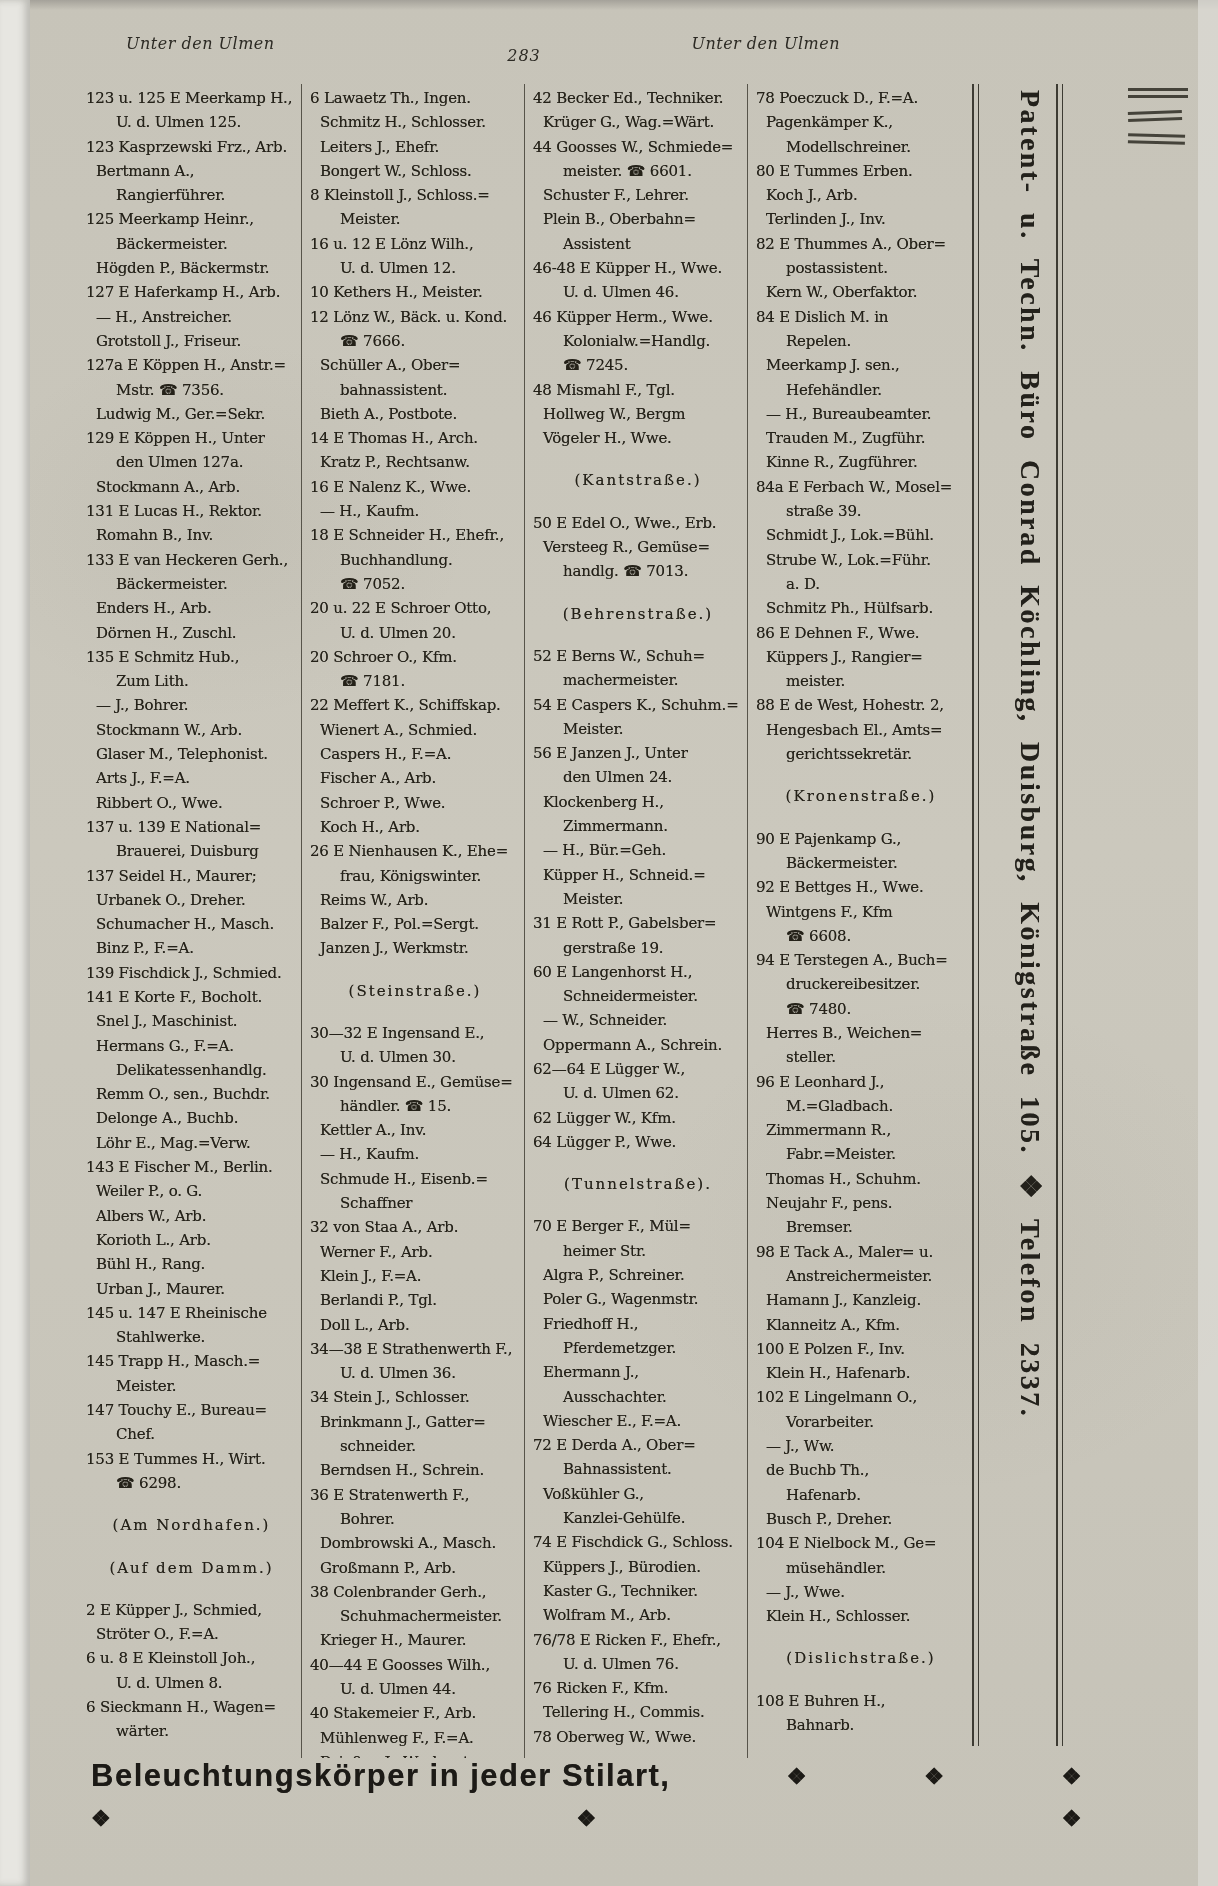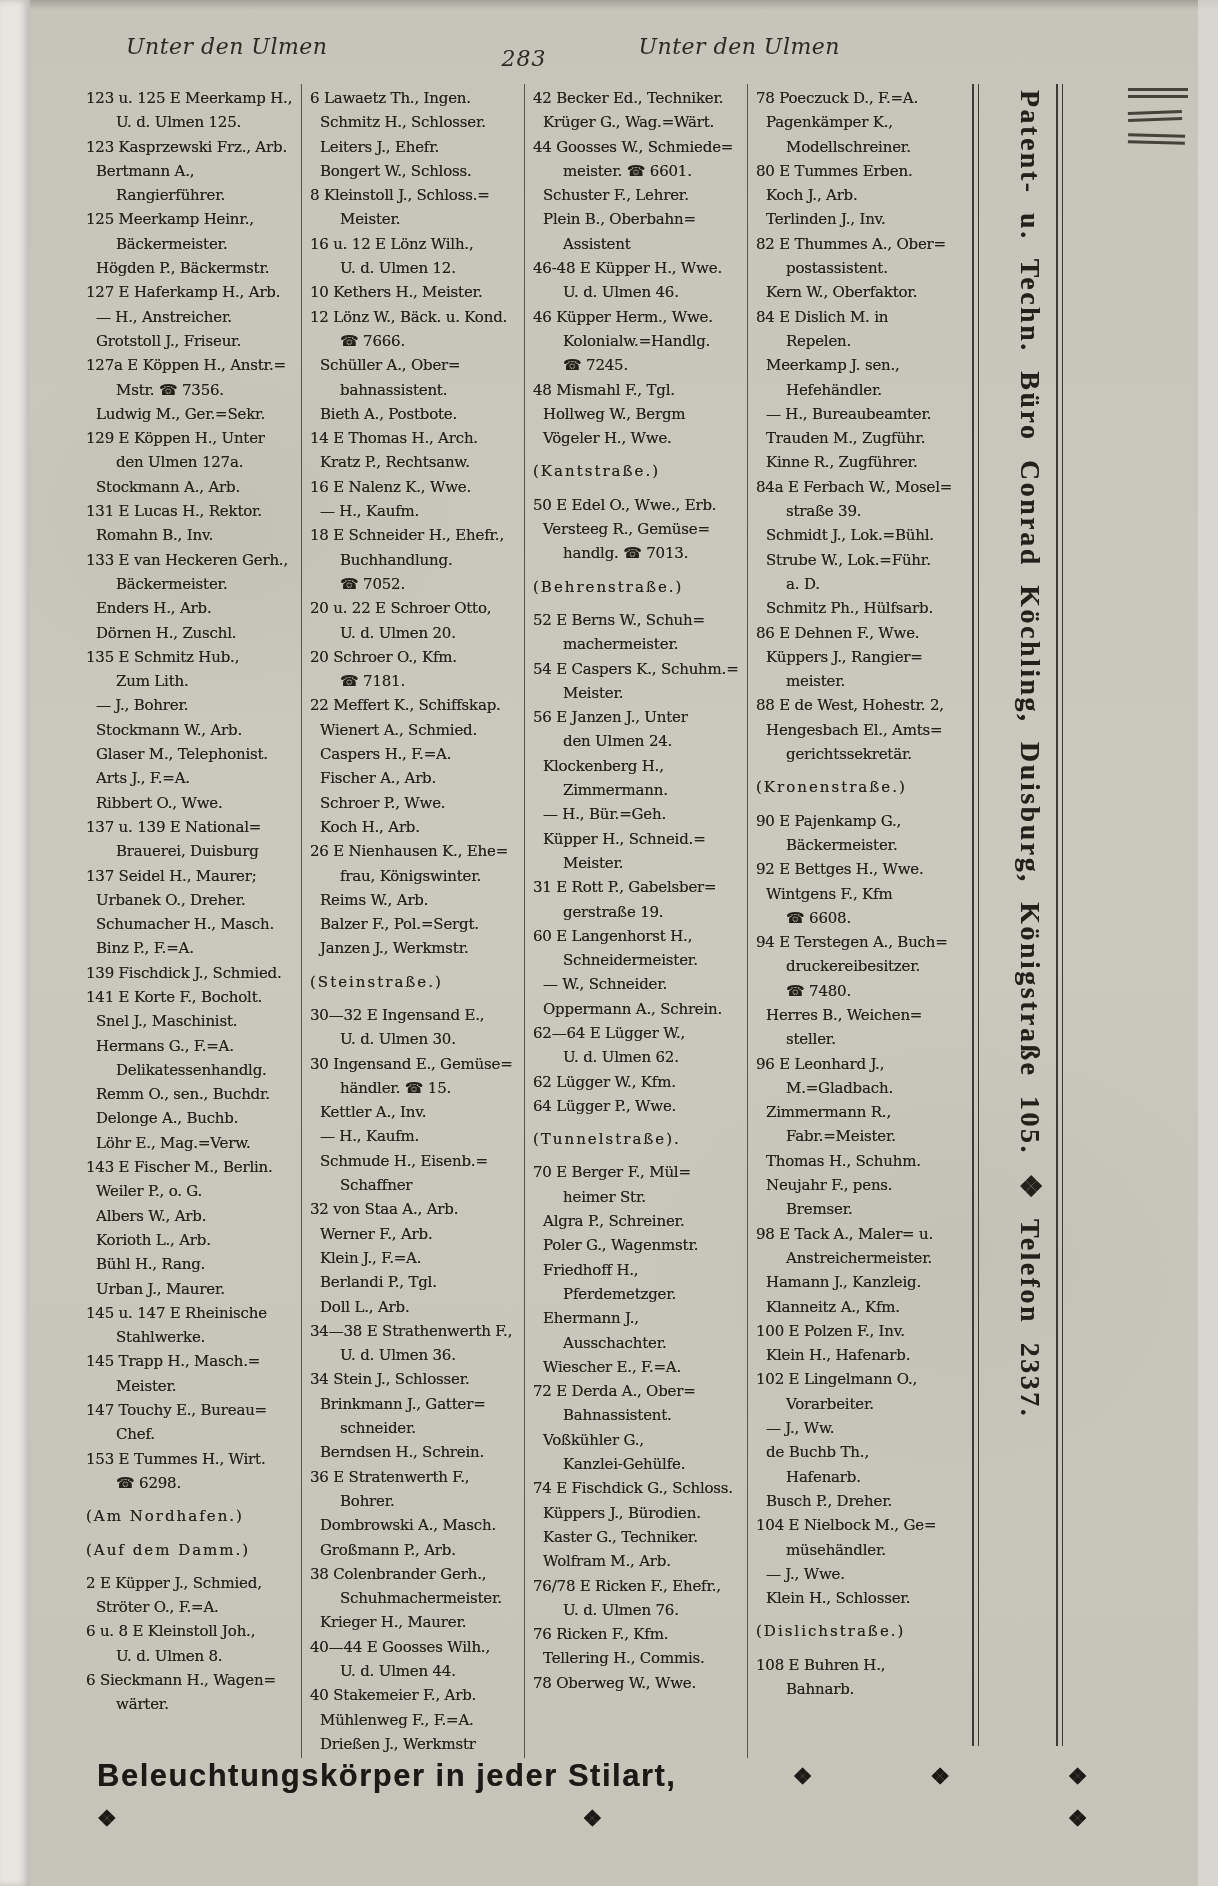--- a/index.html
+++ b/index.html
@@ -19,35 +19,35 @@
   }
   .edge-left{position:absolute;left:0;top:0;width:30px;height:100%;
     background:#e7e6e1;box-shadow:inset -5px 0 7px rgba(60,58,50,0.25);}
   .edge-right{position:absolute;right:0;top:0;width:20px;height:100%;
     background:#dcdbd5;opacity:.75;}
   .edge-top{position:absolute;top:0;left:0;width:100%;height:10px;
     background:linear-gradient(#a5a29a, rgba(165,162,154,0));}
 
   
   .header{position:absolute;top:34px;left:78px;width:892px;height:26px;
-    font-style:italic;font-size:22px;color:#2c2a24;text-decoration:underline;}
+    font-style:italic;font-size:16px;color:#2c2a24;text-decoration:underline;}
   .h-left{position:absolute;left:48px;top:0;letter-spacing:.5px;}
   .h-page{position:absolute;left:50%;transform:translateX(-50%);top:12px;letter-spacing:1px;}
   .h-right{position:absolute;right:130px;top:0;letter-spacing:.5px;}
 
   
   .columns{position:absolute;top:84px;left:78px;width:892px;height:1674px;
     display:flex;overflow:hidden;}
   .col{width:25%;box-sizing:border-box;padding:2px 4px 0 8px;}
   .col + .col{border-left:1px solid #57544a;}
   .line{font-size:15px;line-height:24.3px;white-space:nowrap;color:#242118;
     letter-spacing:-0.2px;text-shadow:0 0 .4px rgba(20,18,14,.55);}
   .line.i1{margin-left:10px;}
   .line.i2{margin-left:30px;}
-  .line.centered{margin:9px 0;letter-spacing:2px;white-space:normal;}
+  .line.centered{text-align:center;margin:18px 0;letter-spacing:2px;white-space:normal;}
 
   
   .side-rule-l{position:absolute;left:972px;top:84px;height:1662px;width:4px;
     border-left:2px solid #3d3b33;border-right:1px solid #3d3b33;}
   .side-rule-r{position:absolute;left:1056px;top:84px;height:1662px;width:4px;
     border-left:2px solid #3d3b33;border-right:1px solid #3d3b33;}
   .sidebar-text{
     position:absolute;left:1048px;top:90px;width:1650px;height:36px;
     transform:rotate(90deg);transform-origin:0 0;
     font-family:"Liberation Serif", serif;font-weight:bold;
@@ -56,21 +56,21 @@
 
   
   .corner-marks{position:absolute;left:1128px;top:88px;display:flex;
     flex-direction:column;gap:13px;}
   .corner-marks i{display:block;width:60px;height:4px;
     border-top:3px solid #45433a;border-bottom:3px solid #45433a;}
   .corner-marks i:nth-child(2){width:54px;transform:rotate(-2deg);}
   .corner-marks i:nth-child(3){width:57px;transform:rotate(1.5deg);}
 
   
-  .banner{position:absolute;left:97px;top:1758px;width:992px;
+  .banner{position:absolute;left:91px;top:1758px;width:992px;
     font-family:"Liberation Sans", sans-serif;font-weight:bold;color:#1c1a16;}
   .banner-row{display:flex;justify-content:space-between;align-items:center;
     font-size:31px;letter-spacing:1.5px;text-shadow:0 0 .6px rgba(20,18,14,.6);}
   .banner-row.row2{margin-top:9px;}
   .orn{font-size:22px;line-height:31px;}
 </style>
 </head>
 <body>
 
 <div class="page">

